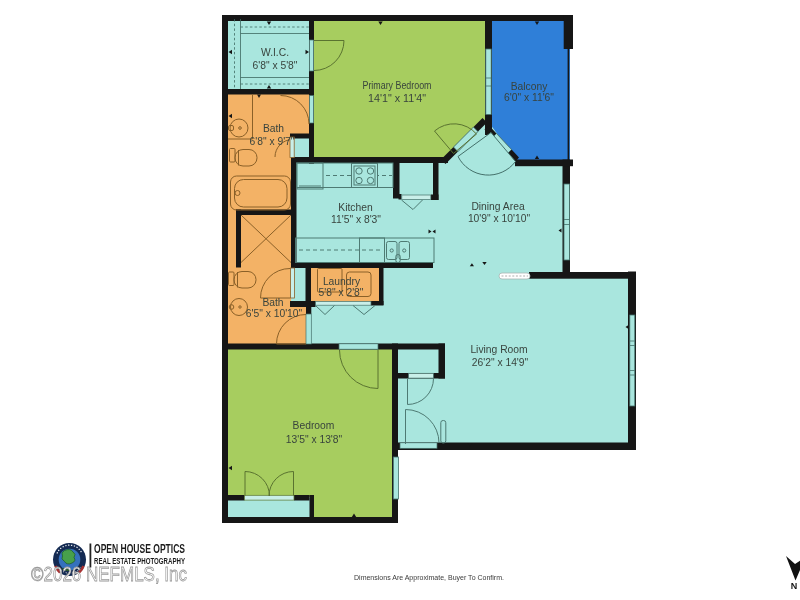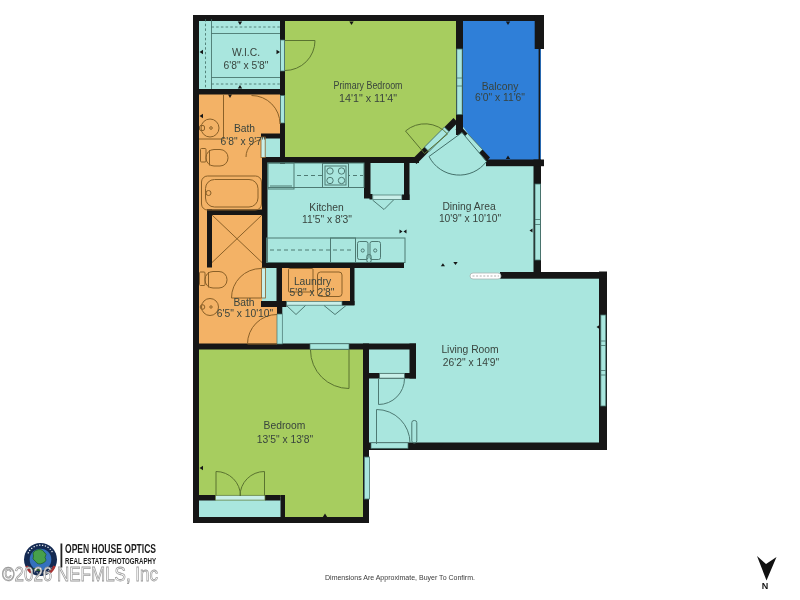--- a/index.html
+++ b/index.html
@@ -1,16 +1,16 @@
 <!DOCTYPE html>
 <html><head>
 <meta charset="utf-8">
 <style>
   html,body{margin:0;padding:0;background:#fff;}
-  .page{position:relative;width:648px;height:600px;font-family:"Liberation Sans",sans-serif;}
+  .page{position:relative;width:648px;height:600px;font-family:"Liberation Sans",sans-serif;padding-left:29px;}
   svg{display:block;}
   text{font-family:"Liberation Sans",sans-serif;}
 </style>
 </head>
 <body>
 <div class="page">
 <svg width="800" height="600" viewBox="0 0 800 600">
 
   <rect x="0" y="0" width="800" height="600" fill="#ffffff"></rect>
 

